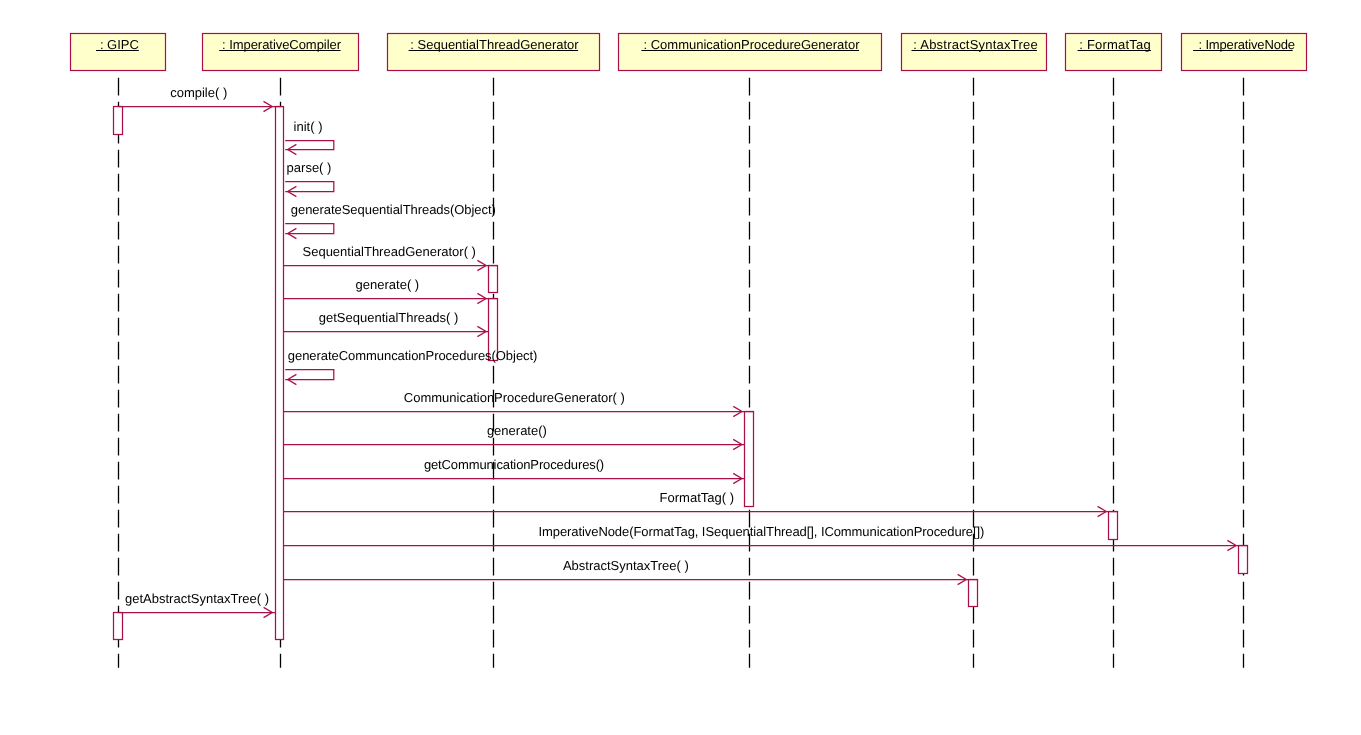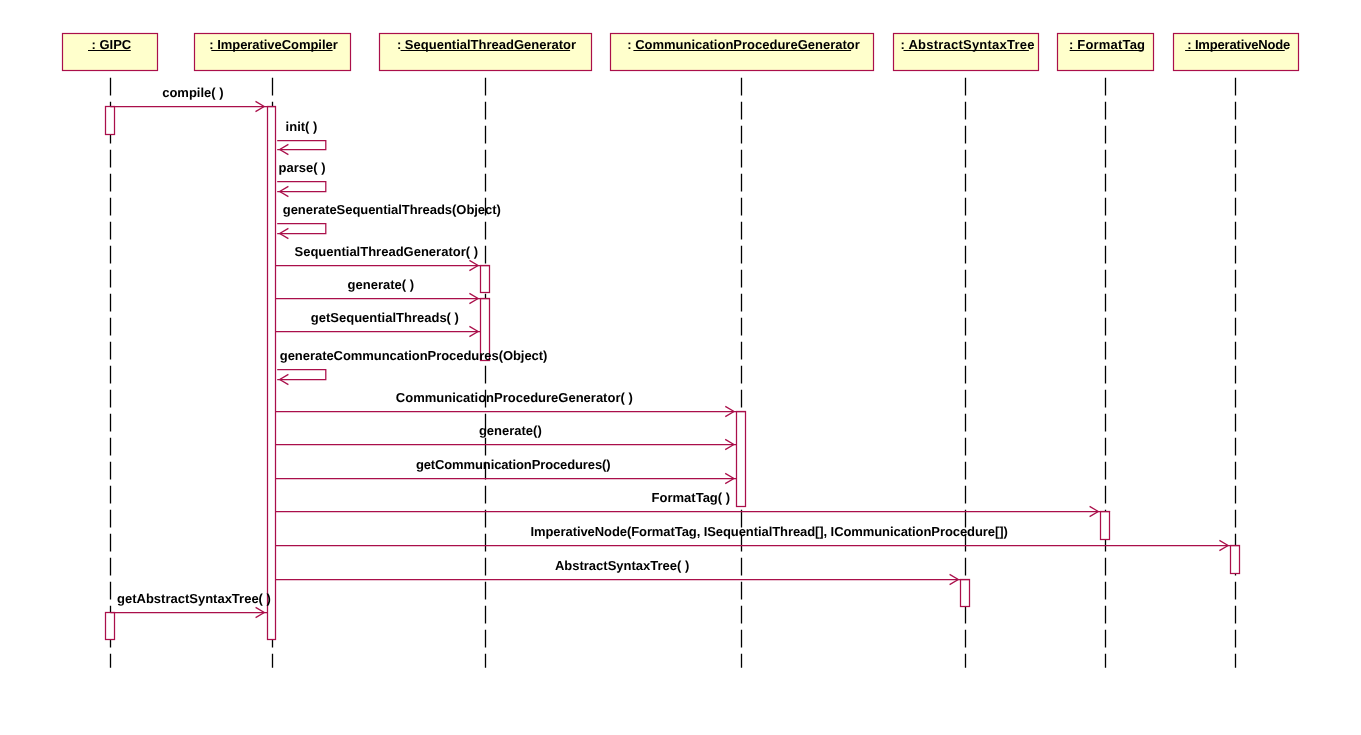--- a/index.html
+++ b/index.html
@@ -1,20 +1,20 @@
 <!DOCTYPE html>
 <html><head>
 <meta charset="utf-8">
 <title>UML Sequence Diagram</title>
 <style>
   html, body { margin:0; padding:0; background:#ffffff; }
   body { width:1361px; height:735px; overflow:hidden;
          font-family:"Liberation Sans", sans-serif; }
-  #diagram { position:absolute; left:0; top:0; width:1144px; height:735px;
-             will-change:transform;font-weight:bold; }
+  #diagram { position:absolute; left:8px; top:0; width:1144px; height:735px;
+             will-change:transform; }
   svg { display:block; }
   .lbl { font-family:"Liberation Sans", sans-serif; font-size:13px; fill:#000000;
          -webkit-font-smoothing:antialiased; text-rendering:geometricPrecision; }
   .plabel { text-anchor:middle; }
   .plabel-underline { stroke:#000000; stroke-width:1.2; }
   .lifeline { stroke:#000000; stroke-width:1.3; stroke-dasharray:17.6 6.4; fill:none; }
   .pbox { fill:#ffffcc; stroke:#aa0f4a; stroke-width:1.2; }
   .activation { fill:#ffffff; stroke:#aa0f4a; stroke-width:1.25; }
   .msgline { stroke:#aa0f4a; stroke-width:1.25; fill:none; }
 </style>

